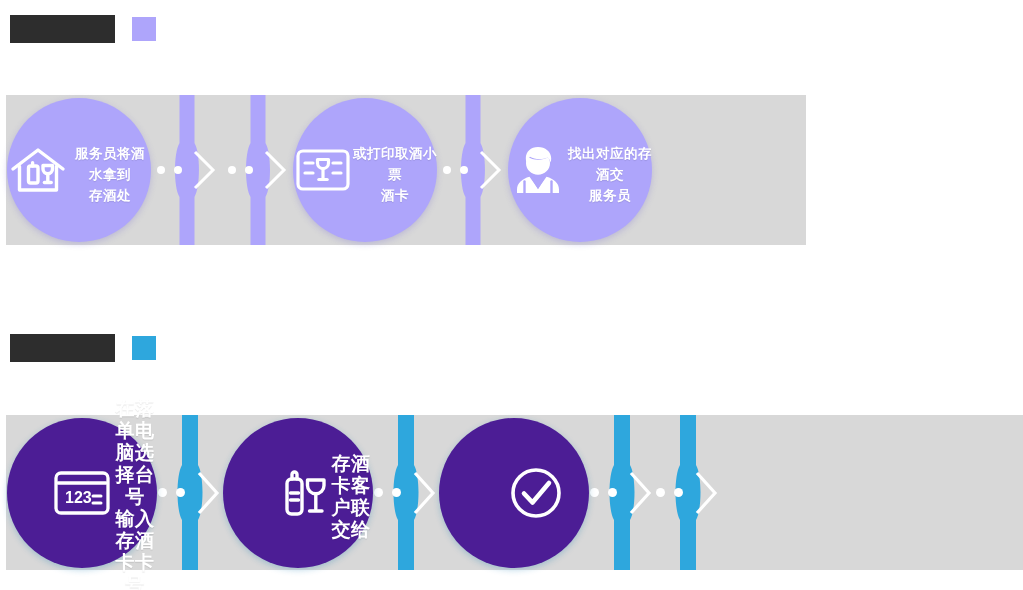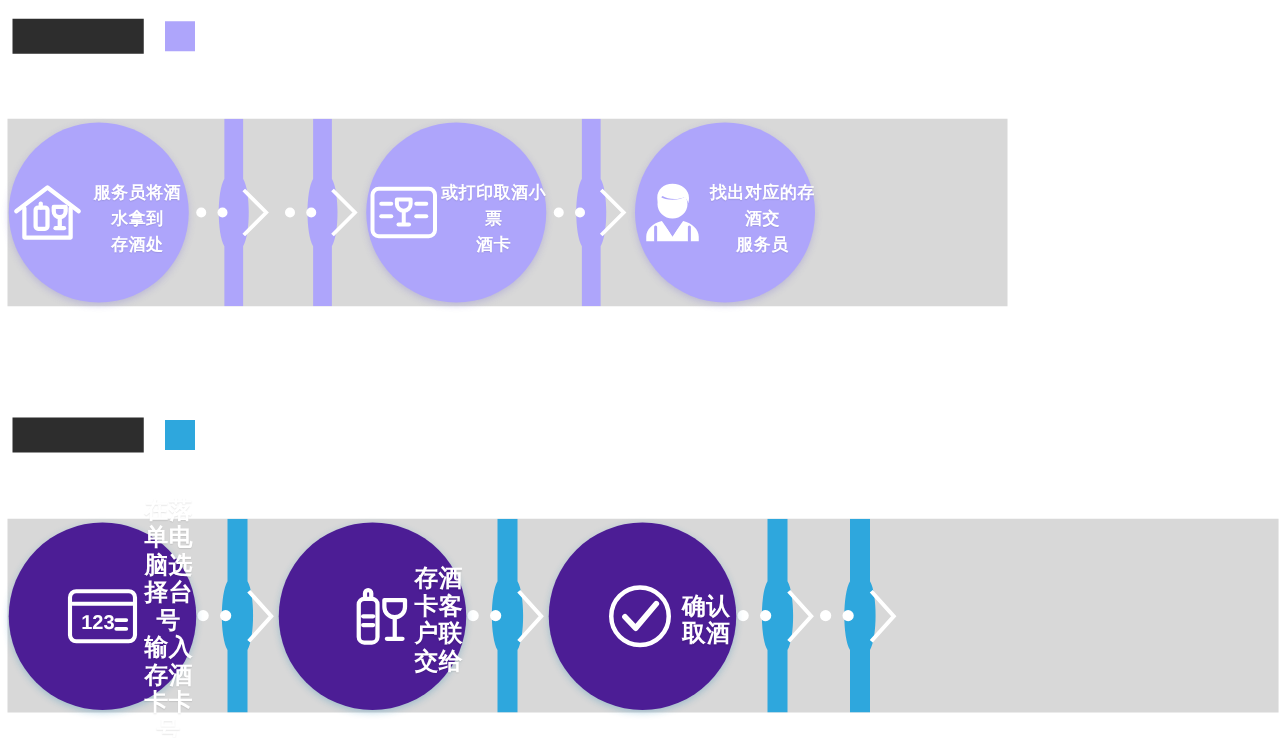--- a/index.html
+++ b/index.html
@@ -300,21 +300,20 @@
 
     <div class="step">
       <span class="step-icon">
         <svg width="58" height="58" viewBox="0 0 58 58">
           <g fill="none" stroke="#ffffff" stroke-linecap="round" stroke-linejoin="round">
             <circle cx="29" cy="29" r="23" stroke-width="3.6"></circle>
             <path d="M17 29.5 L25.5 38.5 L42 19" stroke-width="4.6"></path>
           </g>
         </svg>
       </span>
-      <span class="step-label">确认取酒</span>
     </div>
 
     <div class="connector">
       <span class="ribbon">
         <svg width="28" height="155" viewBox="0 0 28 155" preserveAspectRatio="none">
           <path fill="#2ea7dd" d="M6 0 H22 V50 C28 60 28 95 22 105 V155 H6 V105 C0 95 0 60 6 50 Z"></path>
         </svg>
       </span>
       <span class="conn-art">
         <span class="dot"></span>

